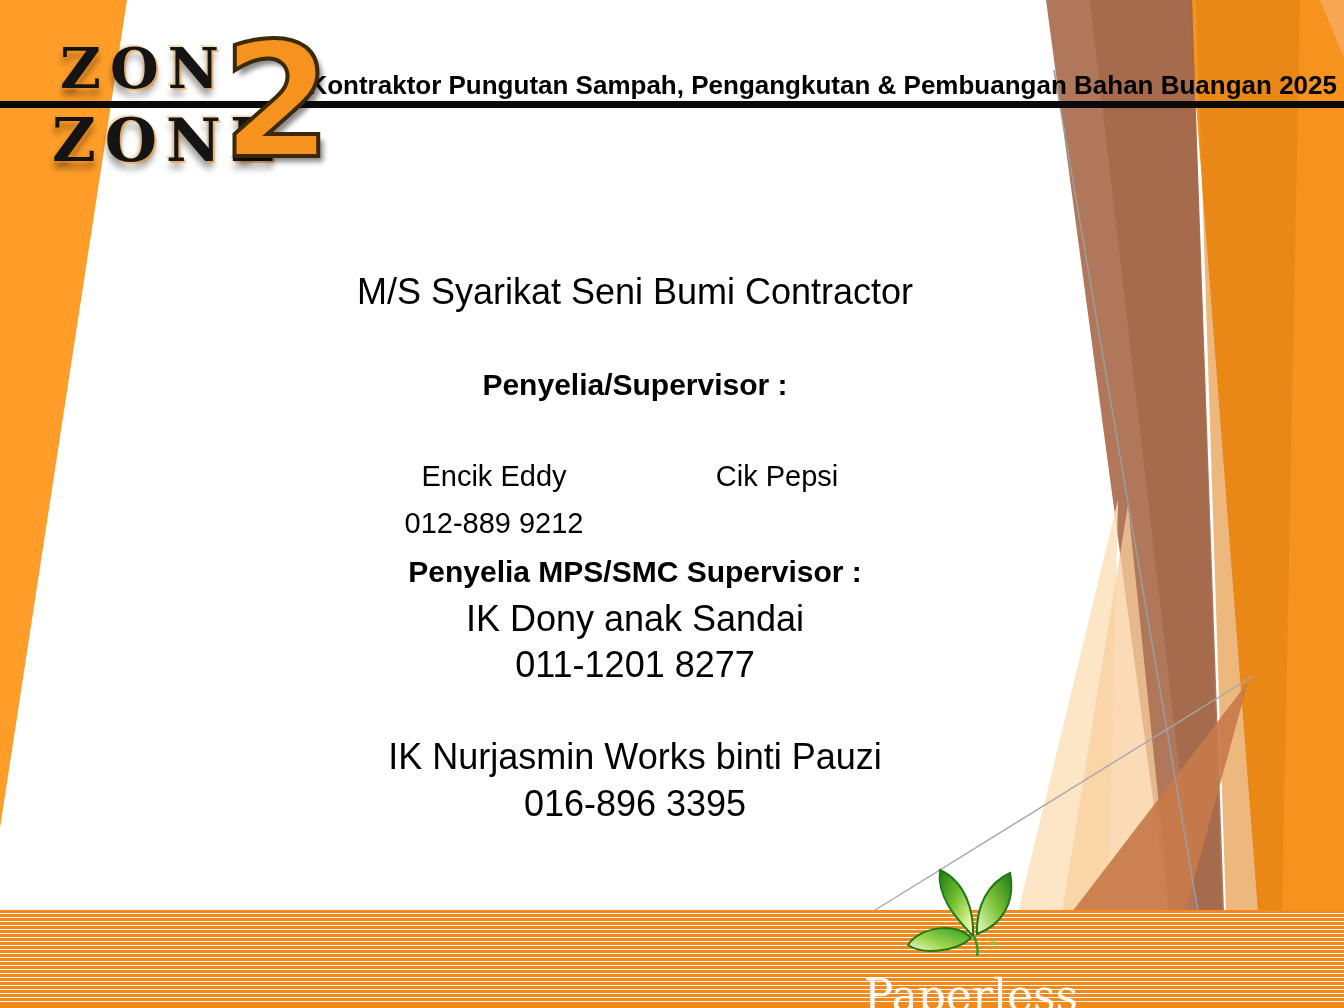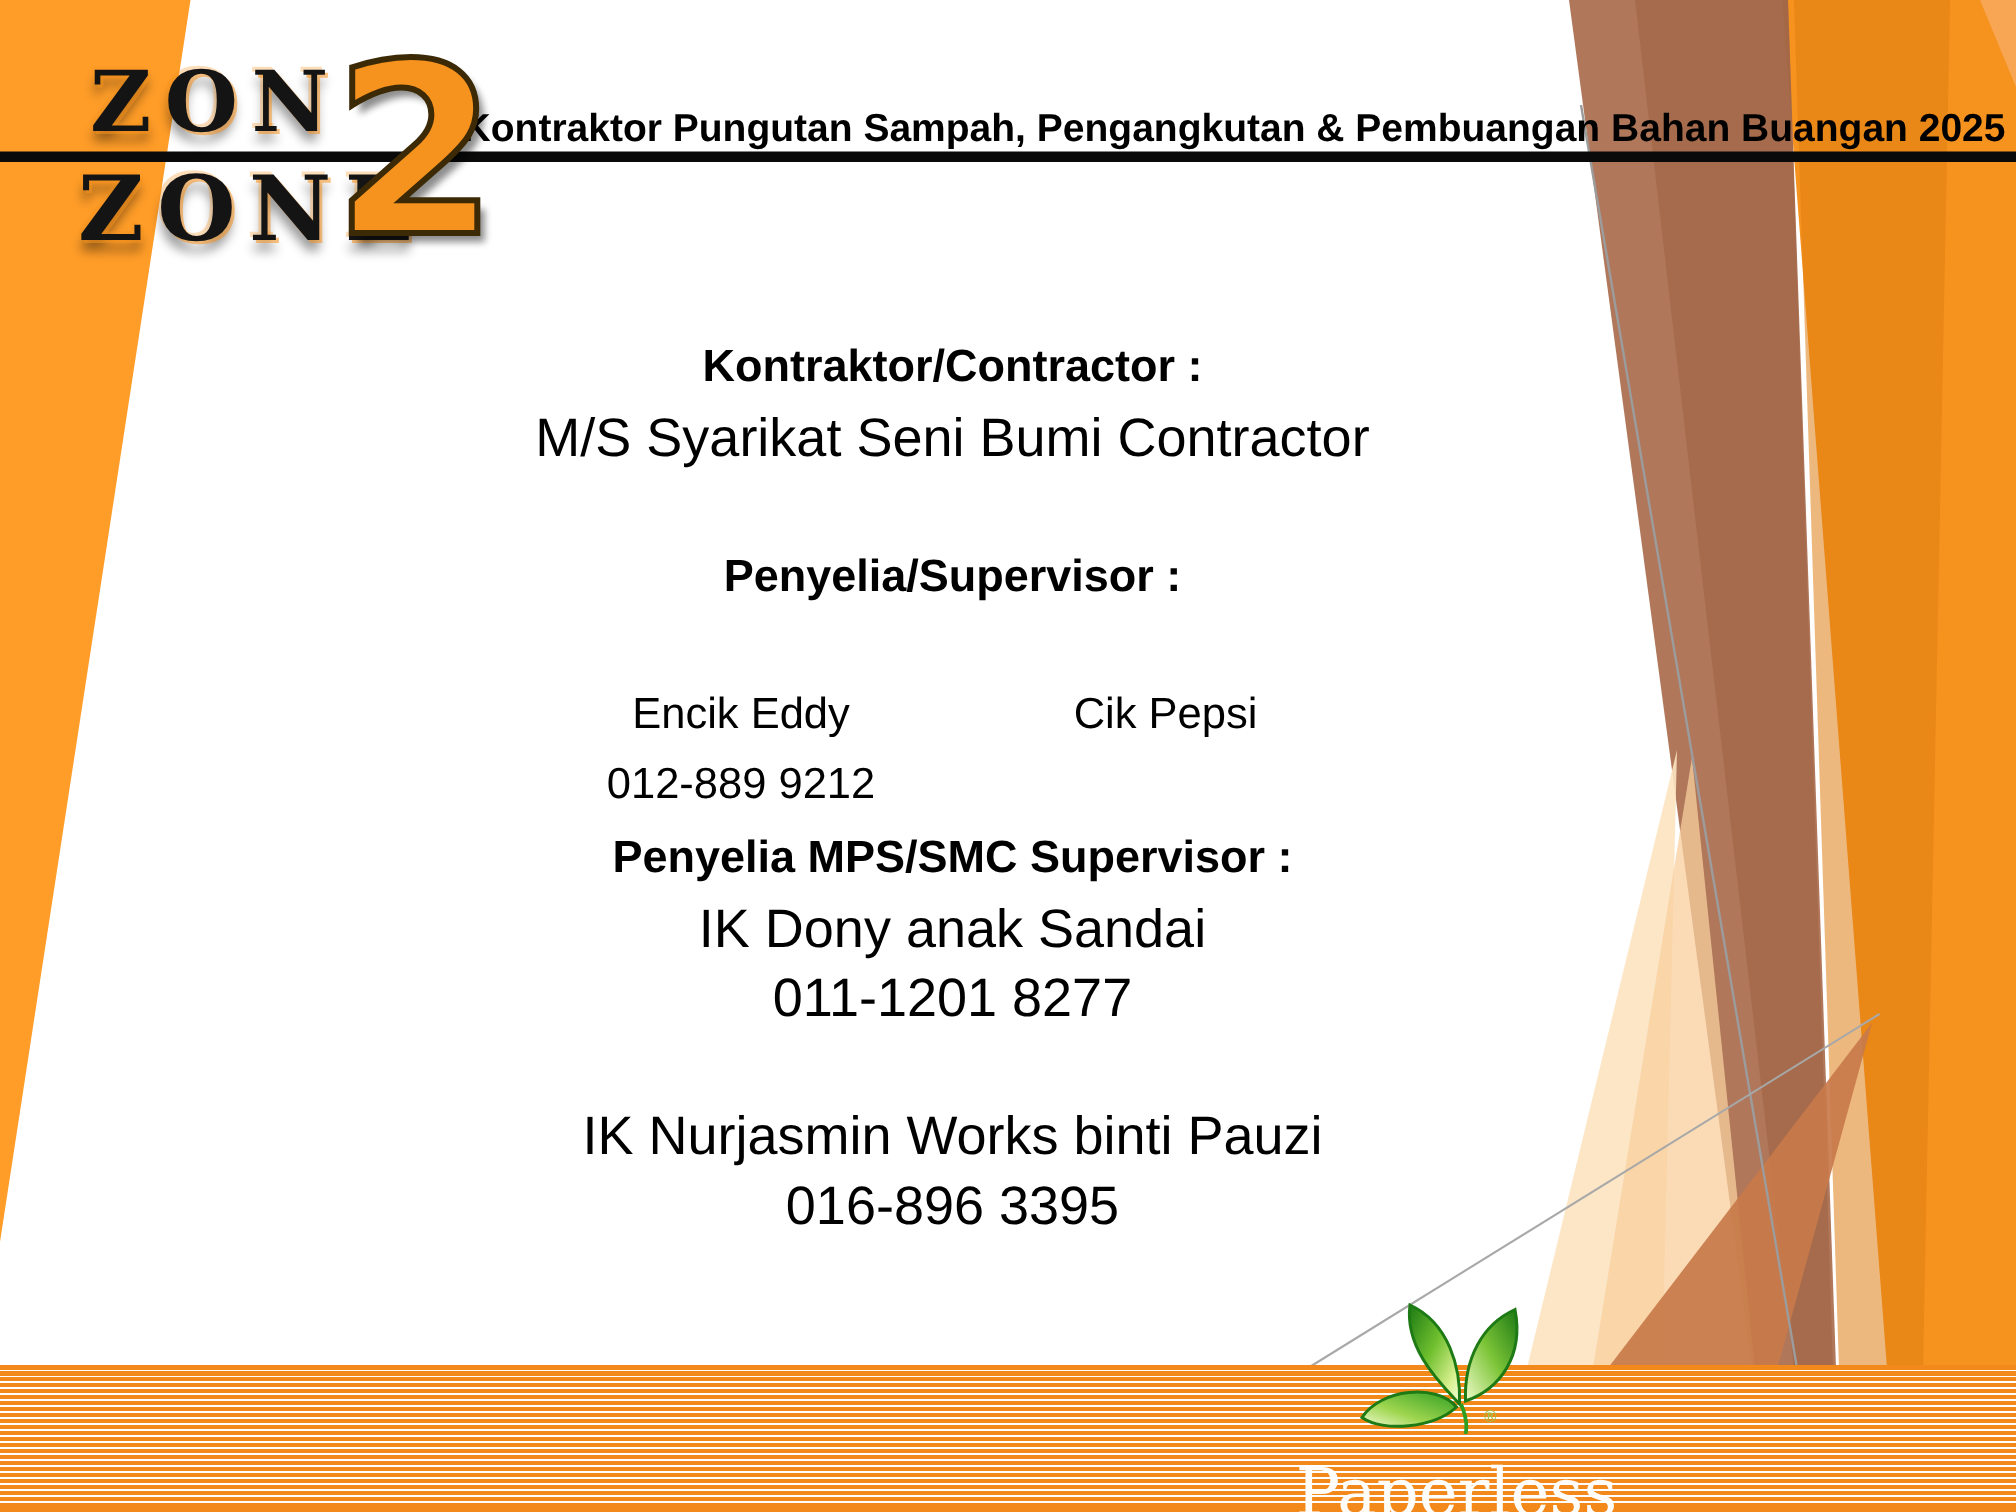--- a/index.html
+++ b/index.html
@@ -94,21 +94,20 @@
     <div class="w1">ZON</div>
     <div class="w2">ZONE</div>
     <div class="num">2</div>
   </div>
   <div class="logo-reflection">
     <div class="w1">ZON</div>
     <div class="w2">ZONE</div>
     <div class="num">2</div>
   </div>
 
-  <div class="cline bold" style="top:228px">Kontraktor/Contractor :</div>
   <div class="cline" style="top:275px">M/S Syarikat Seni Bumi Contractor</div>
 
   <div class="cline bold" style="top:368px">Penyelia/Supervisor :</div>
 
   <div class="col colL" style="top:460px">Encik Eddy</div>
   <div class="col colR" style="top:460px">Cik Pepsi</div>
   <div class="col colL" style="top:507px">012-889 9212</div>
 
   <div class="cline bold" style="top:555px">Penyelia MPS/SMC Supervisor :</div>
   <div class="cline" style="top:602px">IK Dony anak Sandai</div>

